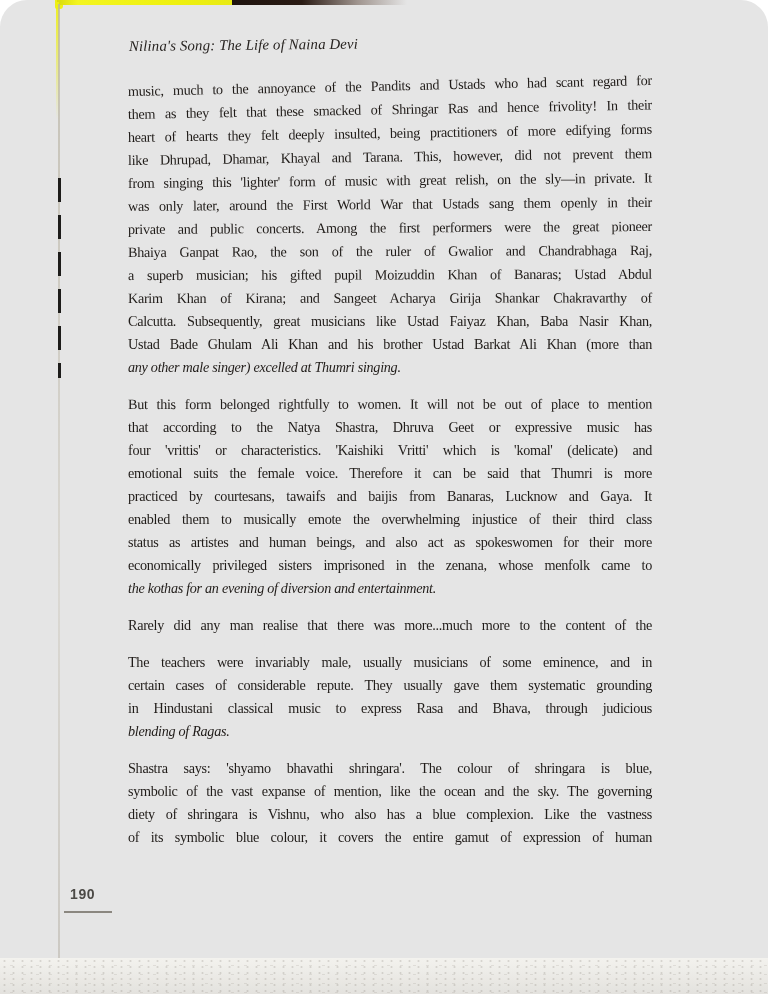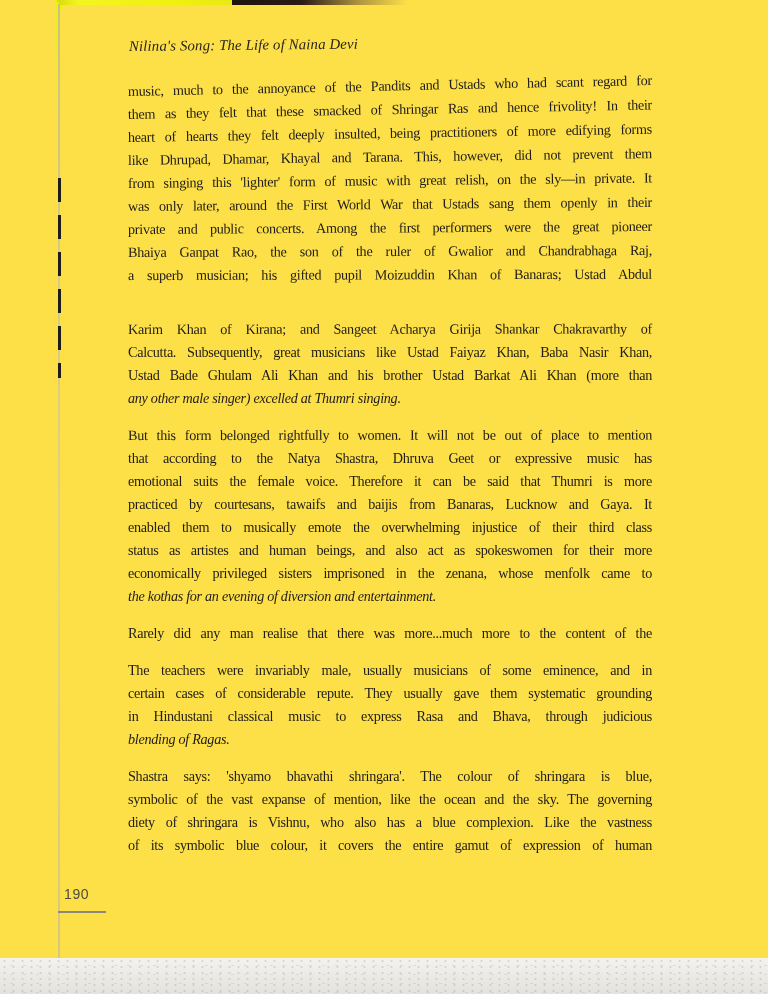--- a/index.html
+++ b/index.html
@@ -1,21 +1,21 @@
 <!DOCTYPE html>
 <html><head>
 <meta charset="utf-8">
 <style>
   html,body{margin:0;padding:0;}
   body{
     width:768px;height:994px;position:relative;overflow:hidden;
     background:#ffffff;
     font-family:"Liberation Serif", serif;
   }
-  .scan{position:absolute;inset:0;background:#fde047;}
+  .scan{position:absolute;inset:0;background:#e5e5e5;border-radius:27px;}
 
   
   .corner-blob{position:absolute;left:55px;top:0;width:8px;height:9px;background:#eef013;border-radius:0 0 3px 2px;}
   .top-strip-yellow{position:absolute;left:57px;top:0;width:175px;height:5px;
     background:linear-gradient(90deg,#d9da0c,#f3f520 12%,#eef00e 70%,#e8ea14);}
   .top-strip-dark{position:absolute;left:232px;top:0;width:175px;height:5px;
     background:linear-gradient(90deg,#1e130e 0%,#2b1c15 40%,rgba(92,70,58,.5) 72%,rgba(150,140,130,0) 100%);}
   .left-yellow-fade{position:absolute;left:56px;top:2px;width:3px;height:118px;
     background:linear-gradient(180deg,rgba(238,240,19,.95),rgba(238,240,19,0));}
 
@@ -40,25 +40,25 @@
   
   .para-0 .line:nth-child(1){transform:rotate(-1.2deg);}
   .para-0 .line:nth-child(2){transform:rotate(-1.05deg);}
   .para-0 .line:nth-child(3){transform:rotate(-.9deg);}
   .para-0 .line:nth-child(4){transform:rotate(-.75deg);}
   .para-0 .line:nth-child(5){transform:rotate(-.6deg);}
   .para-0 .line:nth-child(6){transform:rotate(-.45deg);}
   .para-0 .line:nth-child(7){transform:rotate(-.33deg);}
   .para-0 .line:nth-child(8){transform:rotate(-.22deg);}
   .para-0 .line:nth-child(9){transform:rotate(-.13deg);}
-  .para-0 .line:nth-child(10){transform:rotate(-.06deg);margin-top:31px;}
+  .para-0 .line:nth-child(10){transform:rotate(-.06deg);}
   .para-1 .line:nth-child(1){transform:rotate(-.05deg);}
 
   
-  .page-number-block{position:absolute;left:58px;top:886px;width:52px;}
+  .page-number-block{position:absolute;left:64px;top:886px;width:52px;font-weight:bold;}
   .page-number{font-family:"Liberation Sans", sans-serif;font-size:14px;
     color:#4c4a46;letter-spacing:.6px;padding-left:6px;}
   .page-number-rule{margin-top:9px;width:48px;height:2px;background:#8b8780;}
 
   
   .bottom-band{position:absolute;left:0;top:958px;width:768px;height:36px;
     background-color:#f3f2ee;
     background-image:
       radial-gradient(rgba(118,112,102,.22) 1px, transparent 1.4px),
       radial-gradient(rgba(140,134,124,.18) 1px, transparent 1.2px),
@@ -93,20 +93,21 @@
         <div class="line">Bhaiya Ganpat Rao, the son of the ruler of Gwalior and Chandrabhaga Raj,</div>
         <div class="line">a superb musician; his gifted pupil Moizuddin Khan of Banaras; Ustad Abdul</div>
         <div class="line">Karim Khan of Kirana; and Sangeet Acharya Girija Shankar Chakravarthy of</div>
         <div class="line">Calcutta. Subsequently, great musicians like Ustad Faiyaz Khan, Baba Nasir Khan,</div>
         <div class="line">Ustad Bade Ghulam Ali Khan and his brother Ustad Barkat Ali Khan (more than</div>
         <div class="line endpara">any other male singer) excelled at Thumri singing.</div>
       </div>
       <div class="para para-1">
         <div class="line">But this form belonged rightfully to women. It will not be out of place to mention</div>
         <div class="line">that according to the Natya Shastra, Dhruva Geet or expressive music has</div>
+        <div class="line">four 'vrittis' or characteristics. 'Kaishiki Vritti' which is 'komal' (delicate) and</div>
         <div class="line">emotional suits the female voice. Therefore it can be said that Thumri is more</div>
         <div class="line">practiced by courtesans, tawaifs and baijis from Banaras, Lucknow and Gaya. It</div>
         <div class="line">enabled them to musically emote the overwhelming injustice of their third class</div>
         <div class="line">status as artistes and human beings, and also act as spokeswomen for their more</div>
         <div class="line">economically privileged sisters imprisoned in the zenana, whose menfolk came to</div>
         <div class="line endpara">the kothas for an evening of diversion and entertainment.</div>
       </div>
       <div class="para para-2">
         <div class="line">Rarely did any man realise that there was more...much more to the content of the</div>
       </div>

